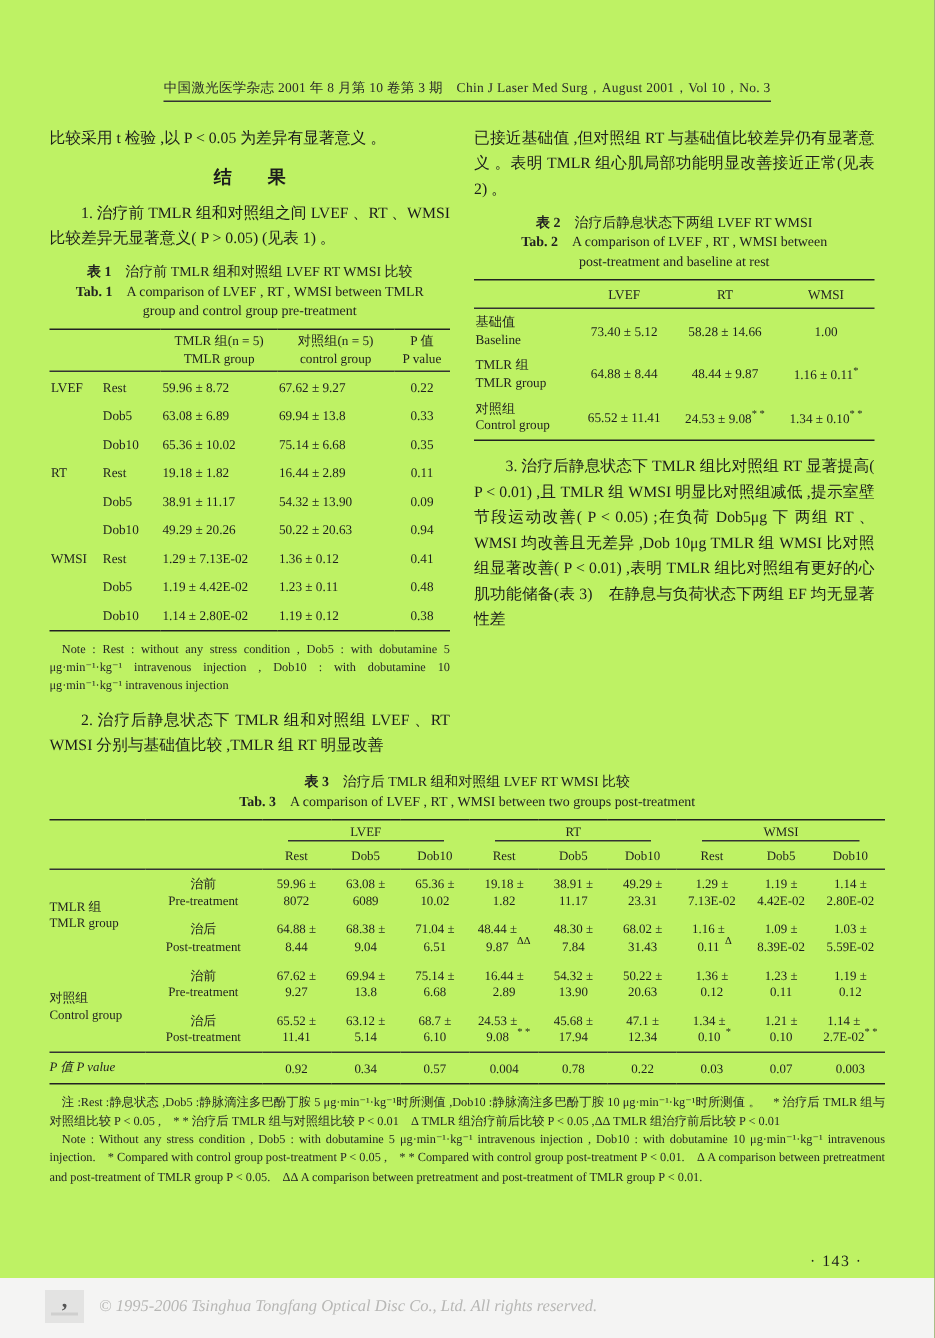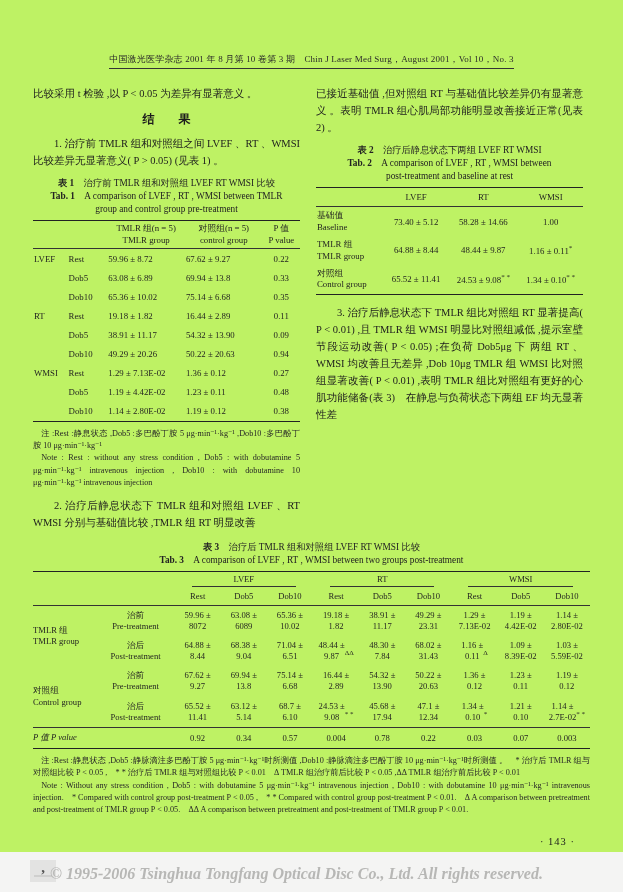--- a/index.html
+++ b/index.html
@@ -59,21 +59,21 @@
   .tbl3 td.grp{text-align:left;width:62px;line-height:1.3;vertical-align:middle;}
   .tbl3 td.ph{width:74px;line-height:1.3;}
   .tbl3 tr.prow{border-top:.8px solid #333;}
   .tbl3 tr.prow td.plabel{text-align:left;font-style:italic;}
   
   .pagenum{position:absolute;right:48px;top:836px;font-size:10.5px;letter-spacing:1px;}
   .footer{position:absolute;left:0;right:0;bottom:0;height:40px;background:#f4f4f3;}
   .logo{position:absolute;left:30px;top:8px;width:26px;height:22px;background:#e3e3e2;
         text-align:center;line-height:14px;color:#555;font-size:15px;font-weight:bold;}
   .logo i{display:block;height:2px;width:18px;background:#cfcfce;margin:1px auto 0 auto;}
-  .copy{position:absolute;left:50px;top:13px;font-style:italic;font-size:16px;color:#b7b7b5;font-weight:bold;}
+  .copy{position:absolute;left:66px;top:13px;font-style:italic;font-size:11px;color:#b7b7b5;}
 </style>
 </head>
 <body>
 
 <div class="page">
 
   <div class="jheader">
     <span>中国激光医学杂志 2001 年 8 月第 10 卷第 3 期　Chin J Laser Med Surg，August 2001，Vol 10，No. 3</span>
   </div>
 
@@ -151,41 +151,40 @@
                 <td class="cnd">Dob10</td>
                 <td class="v">49.29 ± 20.26</td>
                 <td class="v">50.22 ± 20.63</td>
                 <td class="pv">0.94</td>
               </tr>
             <tr>
                 <td class="g">WMSI</td>
                 <td class="cnd">Rest</td>
                 <td class="v">1.29 ± 7.13E-02</td>
                 <td class="v">1.36 ± 0.12</td>
-                <td class="pv">0.27</td>
+                <td class="pv">0.41</td>
               </tr>
             <tr>
                 <td class="g"></td>
                 <td class="cnd">Dob5</td>
                 <td class="v">1.19 ± 4.42E-02</td>
                 <td class="v">1.23 ± 0.11</td>
                 <td class="pv">0.48</td>
               </tr>
             <tr>
                 <td class="g"></td>
                 <td class="cnd">Dob10</td>
                 <td class="v">1.14 ± 2.80E-02</td>
                 <td class="v">1.19 ± 0.12</td>
                 <td class="pv">0.38</td>
               </tr>
           </tbody>
         </table>
 
         <div class="note">
-          <p>注 :Rest :静息状态 ,Dob5 :多巴酚丁胺 5 μg·min⁻¹·kg⁻¹ ,Dob10 :多巴酚丁胺 10 μg·min⁻¹·kg⁻¹</p>
           <p>Note : Rest : without any stress condition , Dob5 : with dobutamine 5 μg·min⁻¹·kg⁻¹ intravenous injection , Dob10 : with dobutamine 10 μg·min⁻¹·kg⁻¹ intravenous injection</p>
         </div>
 
         <p class="para indent" style="margin-top:8px;">2. 治疗后静息状态下 TMLR 组和对照组 LVEF 、RT WMSI 分别与基础值比较 ,TMLR 组 RT 明显改善</p>
       </div>
 
       <div class="col">
         <p class="para">已接近基础值 ,但对照组 RT 与基础值比较差异仍有显著意义 。表明 TMLR 组心肌局部功能明显改善接近正常(见表 2) 。</p>
 
         <div class="cap">

